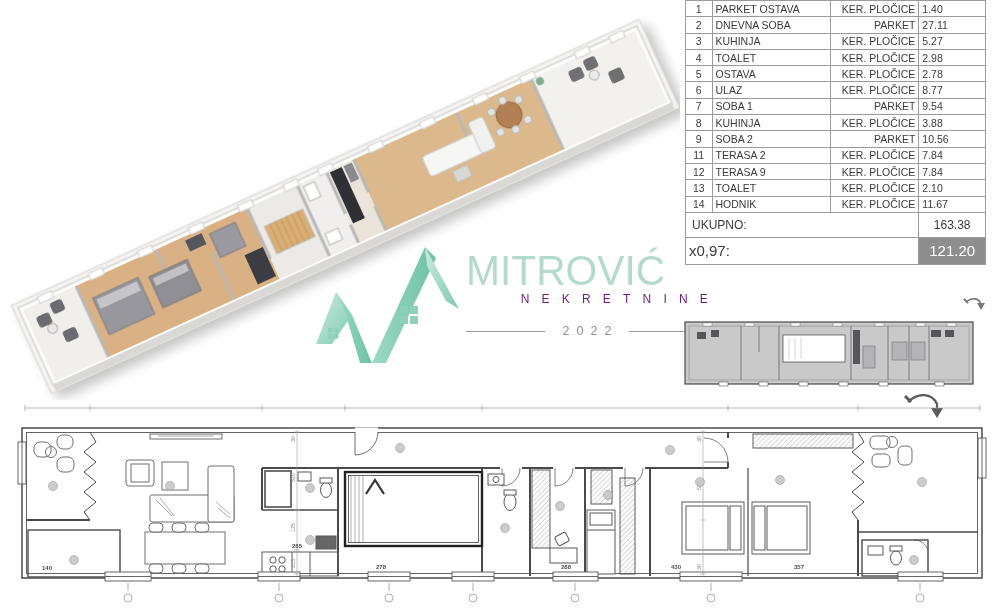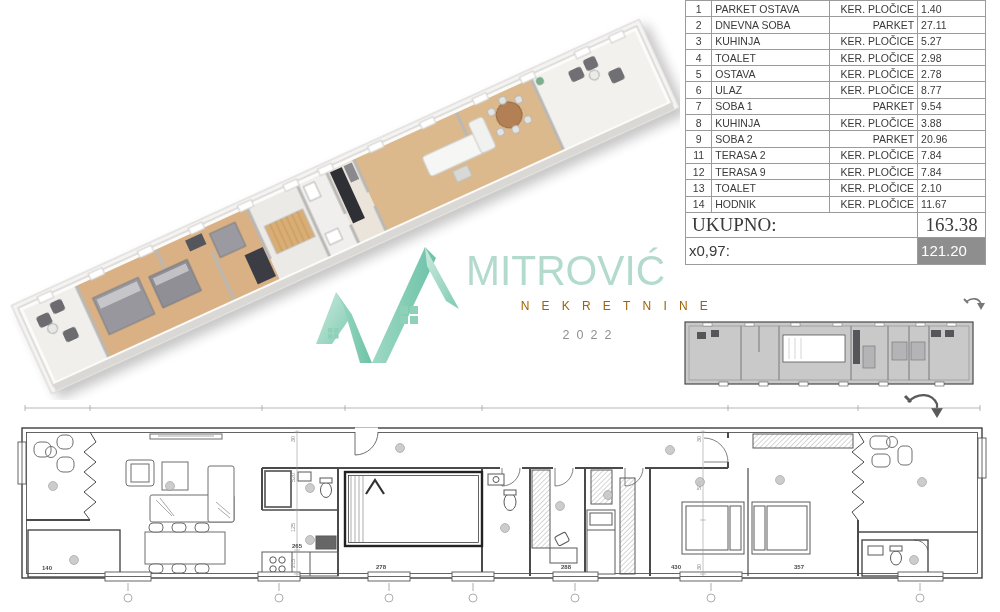--- a/index.html
+++ b/index.html
@@ -7,35 +7,35 @@
           font-family:"Liberation Sans",sans-serif;}
 
   
   .area-table{position:absolute;left:685px;top:0;width:301px;border-collapse:collapse;
               font-family:"Liberation Sans",sans-serif;font-size:10.5px;color:#3a3a3a;}
   .area-table td{border:1px solid #9b9b9b;height:15.3px;padding:0 3px;white-space:nowrap;}
   .area-table td.num{text-align:center;width:22px;}
   .area-table td.name{width:120px;text-align:left;}
   .area-table td.floor{width:84px;text-align:right;}
   .area-table td.area{width:64px;text-align:left;}
-  .area-table tr.total td{height:24px;font-size:19px;font-family:Liberation Serif, serif;}
+  .area-table tr.total td{height:24px;font-size:12px;}
   .area-table tr.total td.lbl{padding-left:6px;}
   .area-table tr.factor td{height:26px;font-size:15px;}
-  .area-table tr.factor td.hl{background:#8e8e8e;color:#fff;}
+  .area-table tr.factor td.hl{background:#8e8e8e;color:#fff;text-align:center;}
   .area-table tr.total td.val{text-align:center;}
 
   
   .logo{position:absolute;left:308px;top:242px;display:flex;align-items:flex-start;}
   .logo-text{margin-left:6px;margin-top:8px;width:242px;}
   .logo-title{font-size:42px;line-height:1;color:#b2dbce;letter-spacing:0px;
               transform:scaleX(.97);transform-origin:left;white-space:nowrap;}
-  .logo-sub{margin-top:7px;font-size:12px;color:#a16207;text-align:right;
+  .logo-sub{font-size:12px;color:#701a75;text-align:right;
             letter-spacing:12.2px;margin-right:-12px;white-space:nowrap;}
-  .logo-year{margin-top:6px;display:flex;align-items:center;gap:9px;color:#8f8f8f;
-             font-size:12.5px;letter-spacing:7px;flex-direction:column;}
+  .logo-year{margin-top:18px;display:flex;align-items:center;gap:18px;color:#8f8f8f;
+             font-size:12.5px;letter-spacing:7px;}
   .logo-year .dash{flex:1;height:1px;background:#9a9a9a;}
   .logo-year .y{margin-right:-7px;}
 
   
   #plan3d{position:absolute;left:0;top:0;}
   #plan3d .strip{filter:drop-shadow(5px 8px 6px rgba(110,110,110,.4));}
   #thumb{position:absolute;left:683px;top:294px;}
   #plan2d{position:absolute;left:10px;top:390px;}
   svg text{font-family:"Liberation Sans",sans-serif;}
   .dim{font-size:6px;font-weight:bold;fill:#4a4a4a;}
@@ -176,21 +176,21 @@
       <tr>
           <td class="num">8</td>
           <td class="name">KUHINJA</td>
           <td class="floor">KER. PLOČICE</td>
           <td class="area">3.88</td>
         </tr>
       <tr>
           <td class="num">9</td>
           <td class="name">SOBA 2</td>
           <td class="floor">PARKET</td>
-          <td class="area">20.96</td>
+          <td class="area">10.56</td>
         </tr>
       <tr>
           <td class="num">11</td>
           <td class="name">TERASA 2</td>
           <td class="floor">KER. PLOČICE</td>
           <td class="area">7.84</td>
         </tr>
       <tr>
           <td class="num">12</td>
           <td class="name">TERASA 9</td>

